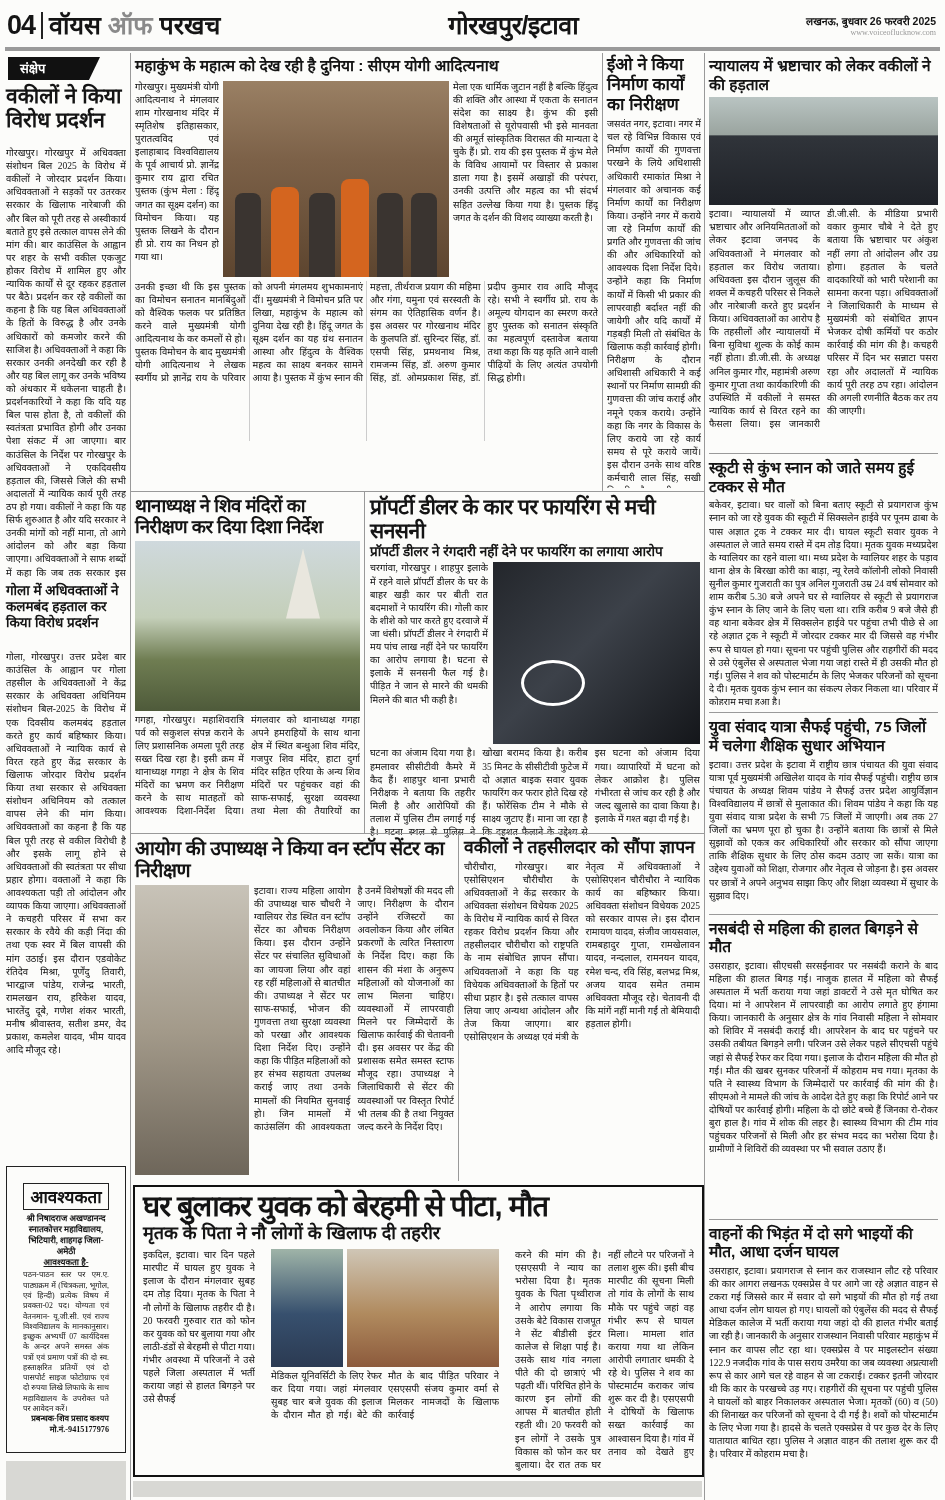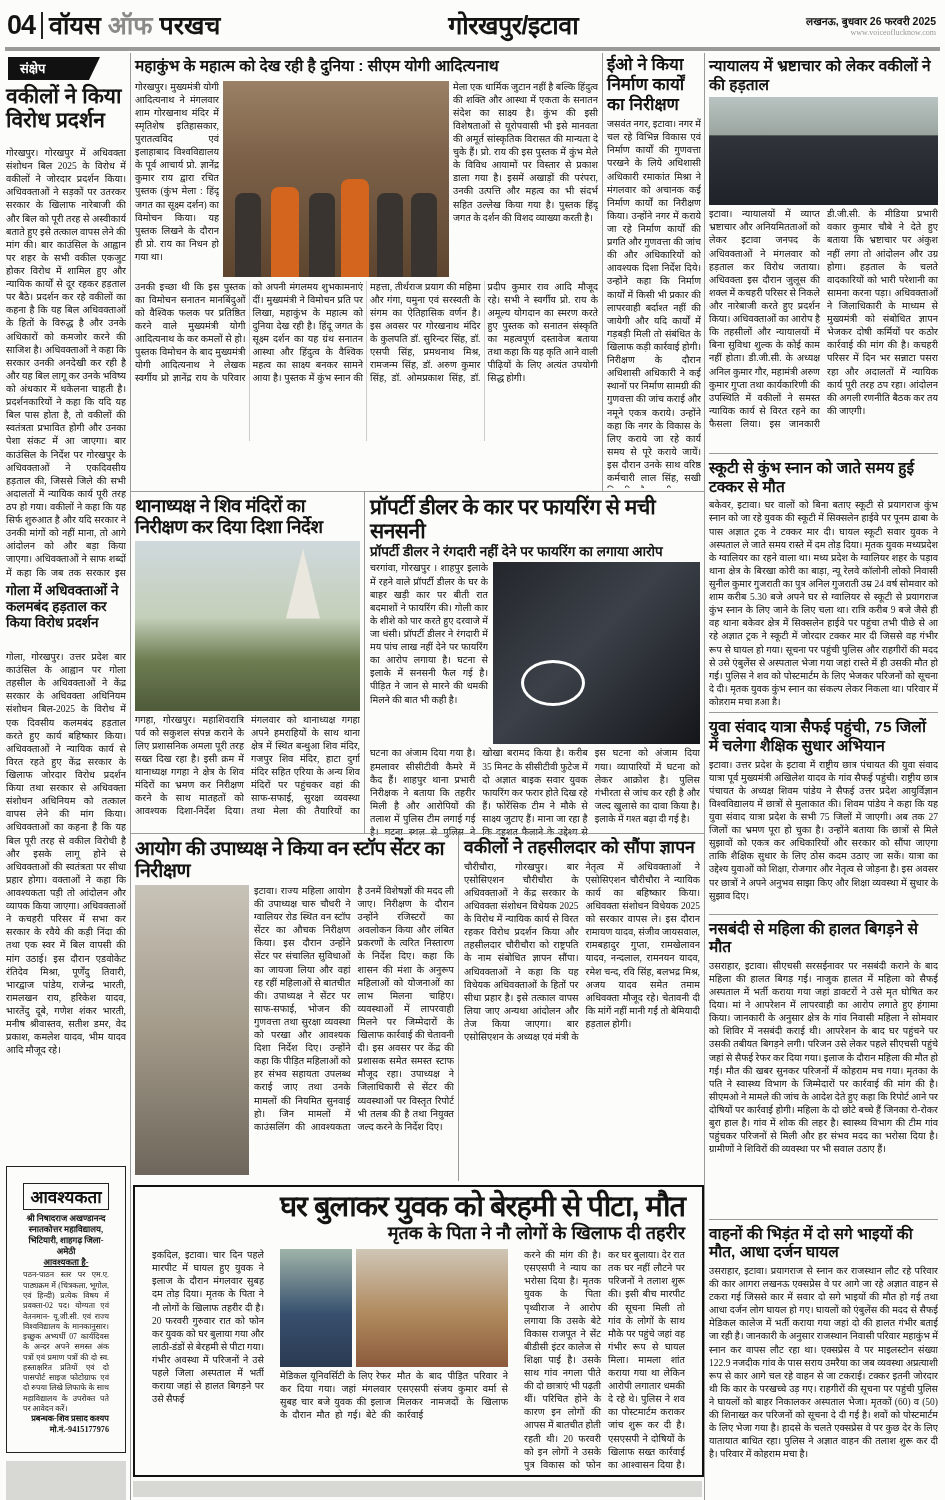--- a/index.html
+++ b/index.html
@@ -85,21 +85,21 @@
   .prop-bottom { margin-top:3px; height:92px; column-count:3; column-gap:7px; }
 
   .rowC { height:348px; display:flex; border-top:1px solid #999; }
   .aayog { width:328px; border-right:1px solid #999; padding:3px 4px 0 4px; }
   .aayog-mid { display:flex; gap:5px; margin-top:3px; }
   .aayog-mid .photo { width:114px; height:290px; flex:none; }
   .aayog-mid .body-txt { flex:1; height:290px; column-count:2; column-gap:7px; }
   .tehsil { flex:1; padding:3px 4px 0 5px; }
   .tehsil .body-txt { height:288px; column-count:2; column-gap:7px; margin-top:3px; }
 
-  .rowD { height:292px; border:2.5px solid #111; margin:4px 0 0 2px; padding:3px 17px; display:flex; flex-direction:column;align-items:flex-end; }
+  .rowD { height:292px; border:2.5px solid #111; margin:4px 0 0 2px; padding:3px 8px; display:flex; flex-direction:column; }
   .rowD .h-xl { font-size:29px; }
   .rowD .sub { font-size:18px; margin:1px 0 4px 0; }
   .ghar-mid { display:flex; gap:16px; flex:1; overflow:hidden; }
   .ghar-c1 { width:112px; }
   .ghar-c2 { width:228px; display:flex; flex-direction:column; gap:3px; }
   .ghar-photos { display:flex; gap:4px; height:118px; }
   .ghar-photos .p1 { width:72px; }
   .ghar-photos .p2 { flex:1; }
   .ghar-c2 .body-txt { flex:1; column-count:2; column-gap:6px; }
   .ghar-c3 { flex:1; column-count:2; column-gap:7px; }

